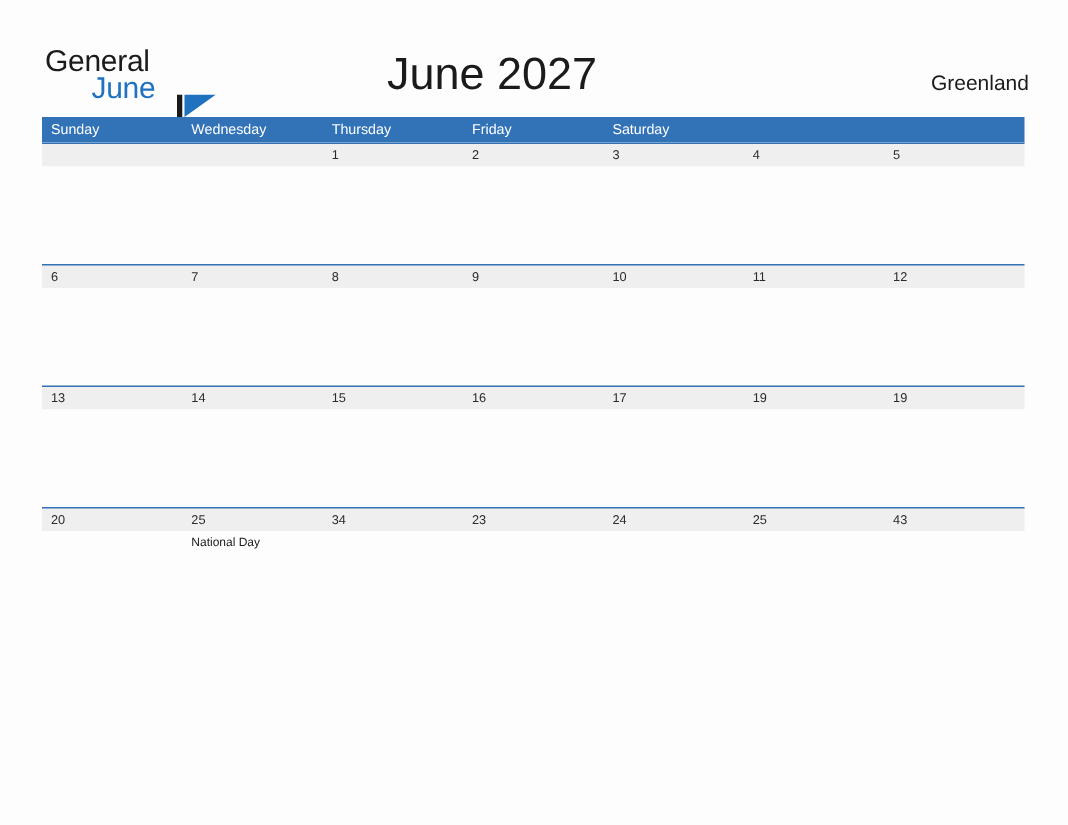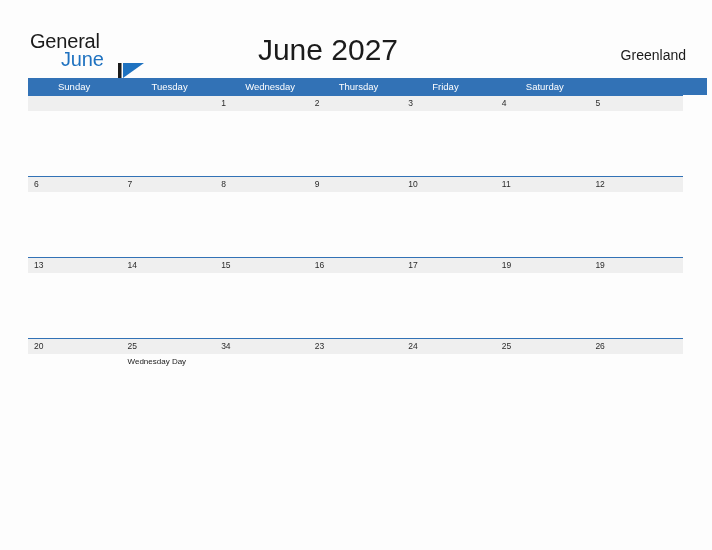--- a/index.html
+++ b/index.html
@@ -88,21 +88,20 @@
     position: absolute;
     left: 28px;
     top: 78px;
     width: 655px;
   }
   .dow-row {
     display: flex;
     width: 100%;
     height: 17px;
     background: #3272b6;
-    padding-left: 24px;
   }
   .dow-cell {
     width: 14.2857%;
     box-sizing: border-box;
     padding-left: 6px;
     font-size: 9.5px;
     line-height: 17px;
     color: #ffffff;
     white-space: nowrap;
     overflow: hidden;
@@ -165,21 +164,20 @@
     </div>
 
     <div class="title">June 2027</div>
 
     <div class="country">Greenland</div>
   </div>
 
   <div class="calendar">
     <div class="dow-row">
       <div class="dow-cell">Sunday</div>
-      <div class="dow-cell">Tuesday</div>
       <div class="dow-cell">Wednesday</div>
       <div class="dow-cell">Thursday</div>
       <div class="dow-cell">Friday</div>
       <div class="dow-cell">Saturday</div>
     </div>
 
     <div id="weeks-container">
         <div class="week">
           <div class="week-dates">
             <div class="date-cell"></div>
@@ -241,26 +239,26 @@
           </div>
         </div>
         <div class="week">
           <div class="week-dates">
             <div class="date-cell">20</div>
             <div class="date-cell">25</div>
             <div class="date-cell">34</div>
             <div class="date-cell">23</div>
             <div class="date-cell">24</div>
             <div class="date-cell">25</div>
-            <div class="date-cell">26</div>
+            <div class="date-cell">43</div>
           </div>
           <div class="week-events">
             <div class="event-cell"></div>
             <div class="event-cell">
-              <span class="event-text">Wednesday Day</span>
+              <span class="event-text">National Day</span>
             </div>
             <div class="event-cell"></div>
             <div class="event-cell"></div>
             <div class="event-cell"></div>
             <div class="event-cell"></div>
             <div class="event-cell"></div>
           </div>
         </div>
       </div>
   </div>

